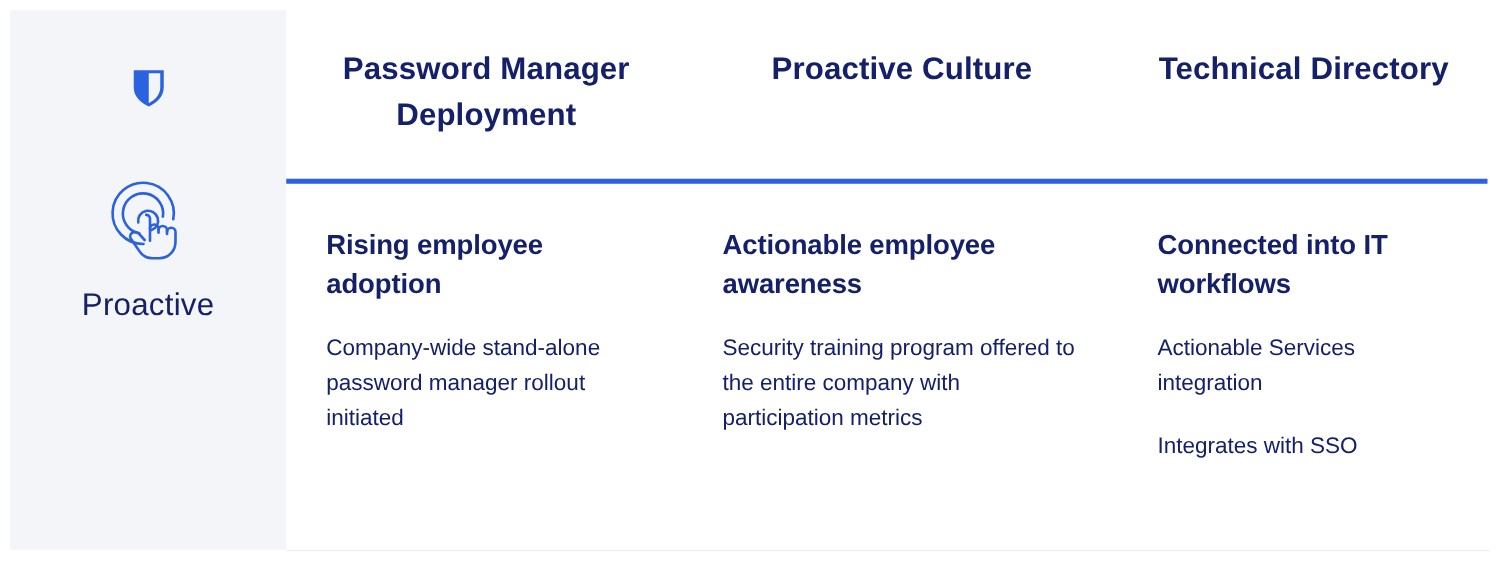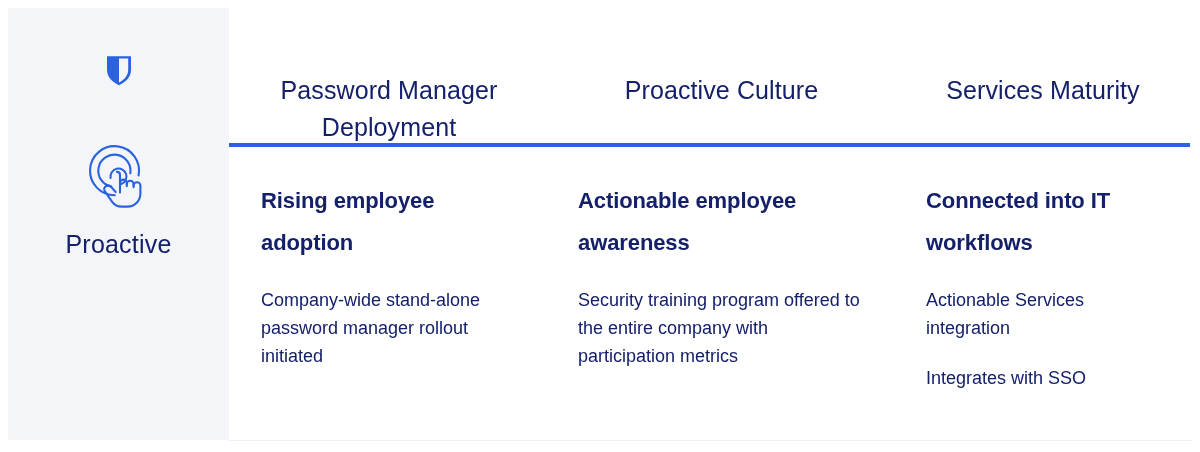--- a/index.html
+++ b/index.html
@@ -86,23 +86,22 @@
   }
   .col-head-1 { width: 320px; padding-left: 14px; padding-right: 14px; }
   .col-head-2 { width: 345px; padding-left: 14px; padding-right: 14px; }
   .col-head-3 { width: 298px; padding-left: 14px; padding-right: 14px; }
 
   .col-head-text {
     font-size: 25px;
     line-height: 37px;
     color: #15206b;
     text-align: center;
-    font-weight: 400;
+    font-weight: 700;
     letter-spacing: 0.1px;
-    margin-top: 35px;
   }
 
   .header-rule {
     position: absolute;
     left: 0;
     top: 135px;
     width: 961px;
     height: 4px;
     background: #2a62e0;
   }
@@ -119,21 +118,21 @@
   .col-body {
     box-sizing: border-box;
     padding-top: 33px;
   }
   .col-body-1 { width: 320px; padding-left: 32px; padding-right: 26px; }
   .col-body-2 { width: 345px; padding-left: 29px; padding-right: 26px; }
   .col-body-3 { width: 298px; padding-left: 32px; padding-right: 22px; }
 
   .cell-heading {
     font-size: 22px;
-    line-height: 42px;
+    line-height: 31px;
     font-weight: 700;
     color: #15206b;
     margin: 0 0 22px 0;
     letter-spacing: -0.1px;
   }
 
   .cell-para {
     font-size: 18px;
     line-height: 28px;
     color: #15206b;
@@ -186,21 +185,21 @@
       <div class="col-head col-head-1">
         <div class="col-head-text">
           <span>Password Manager</span><br>
           <span>Deployment</span>
         </div>
       </div>
       <div class="col-head col-head-2">
         <div class="col-head-text">Proactive Culture</div>
       </div>
       <div class="col-head col-head-3">
-        <div class="col-head-text">Services Maturity</div>
+        <div class="col-head-text">Technical Directory</div>
       </div>
     </div>
 
     <div class="header-rule"></div>
 
     <div class="col-bodies">
 
       <div class="col-body col-body-1">
         <div class="cell-heading">Rising employee adoption</div>
         <p class="cell-para">Company-wide stand-alone password manager rollout initiated</p>

